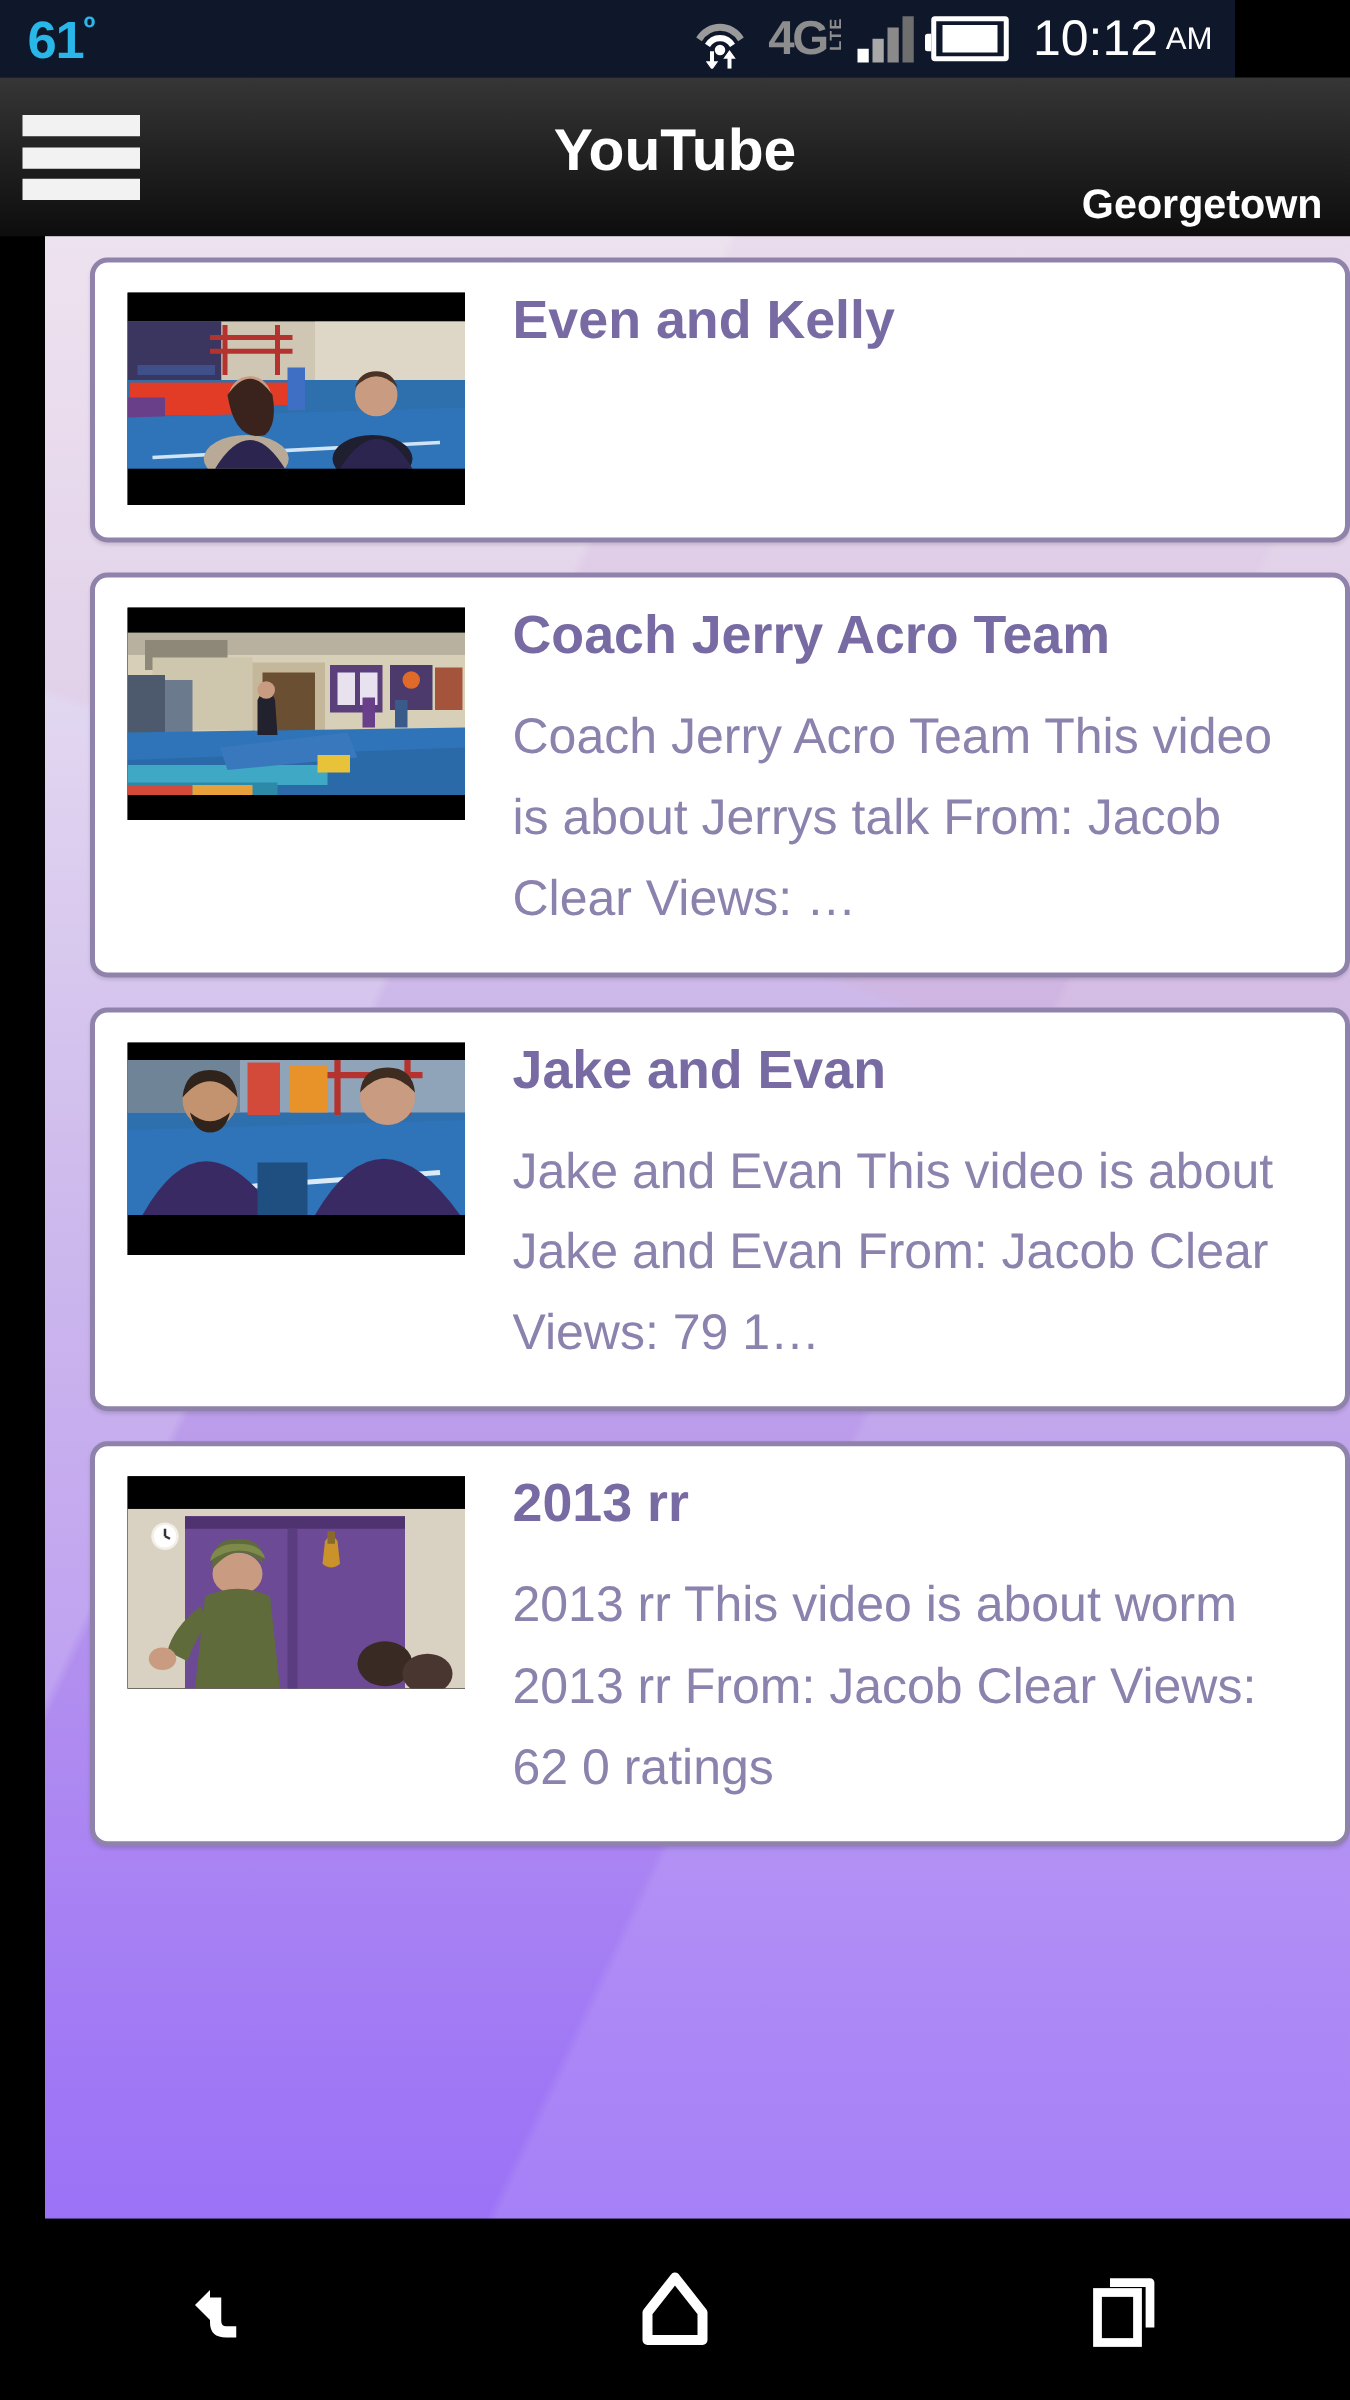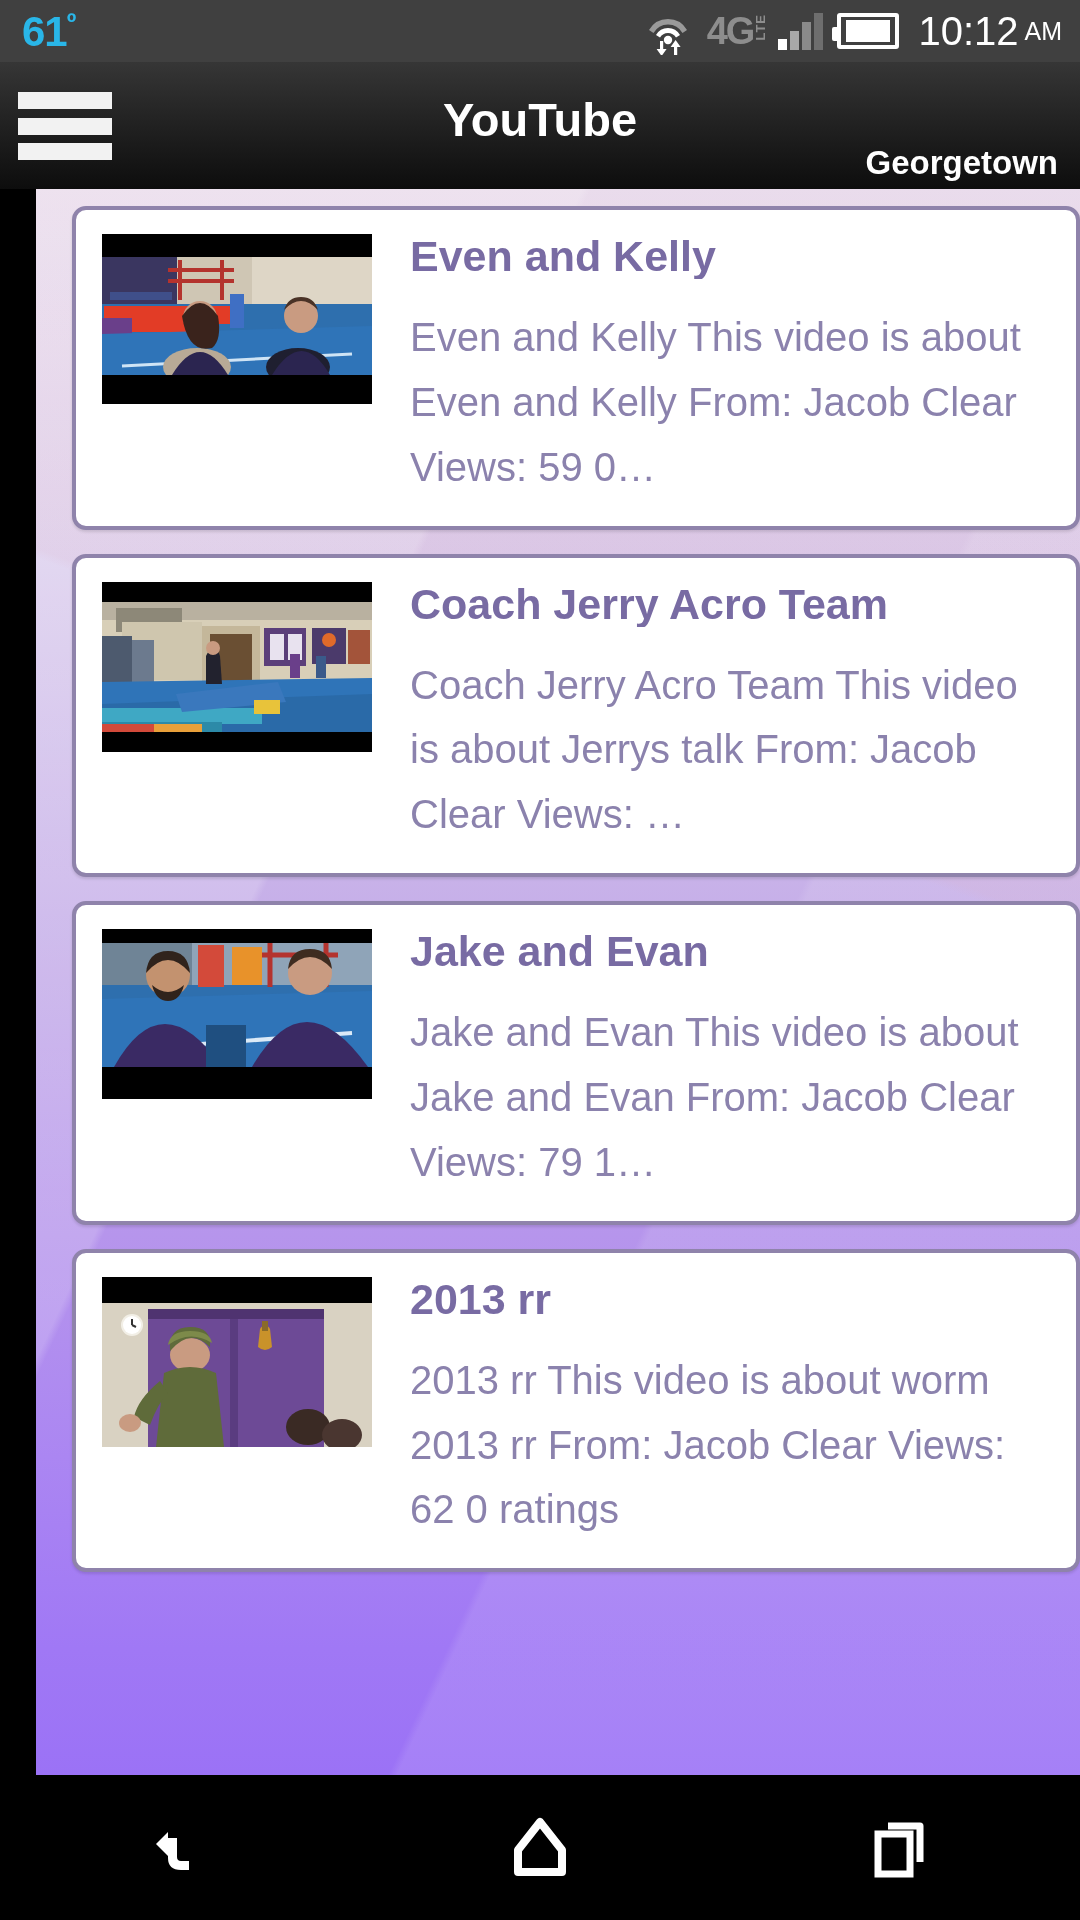--- a/index.html
+++ b/index.html
@@ -4,22 +4,22 @@
 <style>
   * { margin:0; padding:0; box-sizing:border-box; }
   html, body {
     width:1080px; height:1920px;
     font-family:"Liberation Sans", sans-serif;
     overflow:hidden; background:#000;
   }
 
   
   #status-bar{
-    position:absolute; top:0; left:0; width:1080px; height:62px;
-    background:#404040; display:flex; align-items:center;
+    position:absolute; top:0; left:0; width:988px; height:62px;
+    background:#0f172a; display:flex; align-items:center;
   }
   #temp{
     color:#29b6e8; font-size:42px; font-weight:bold;
     margin-left:22px; letter-spacing:-1px; line-height:1;
   }
   #temp .deg{ font-size:26px; vertical-align:super; }
   #status-right{
     margin-left:auto; display:flex; align-items:center;
     gap:11px; margin-right:18px;
   }
@@ -217,21 +217,20 @@
         <circle cx="98" cy="84" r="17" fill="#c99b81"></circle>
         <path d="M80 82 q18 -26 36 0 q4 24 -6 32 q-24 6 -30 -32Z" fill="#3a231c"></path>
         <circle cx="199" cy="82" r="17" fill="#c99b81"></circle>
         <path d="M182 76 q17 -18 34 0 q-4 -13 -17 -13 q-13 0 -17 13Z" fill="#4a3226"></path>
         <rect y="0" width="270" height="23" fill="#000"></rect>
         <rect y="141" width="270" height="29" fill="#000"></rect>
       </svg>
     </div>
     <div class="card-text">
       <div class="card-title">Even and Kelly</div>
-      <div class="card-desc">Even and Kelly This video is about Even and Kelly From: Jacob Clear Views: 59 0…</div>
     </div>
   </div>
 
   <div class="card">
     <div class="thumb">
       <svg class="inner" viewBox="0 0 270 170" width="270" height="170">
         <rect width="270" height="170" fill="#000"></rect>
         <rect y="20" width="270" height="130" fill="#d8cfb8"></rect>
         <rect x="0" y="20" width="270" height="18" fill="#b9b1a0"></rect>
         <rect x="14" y="26" width="66" height="24" fill="#8d8878"></rect>

